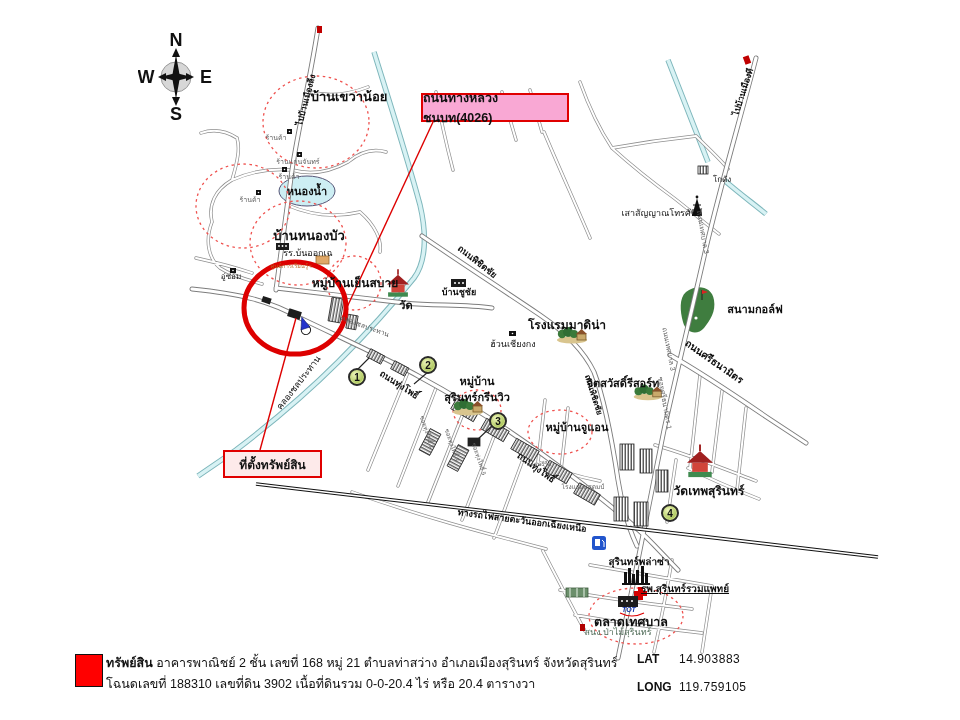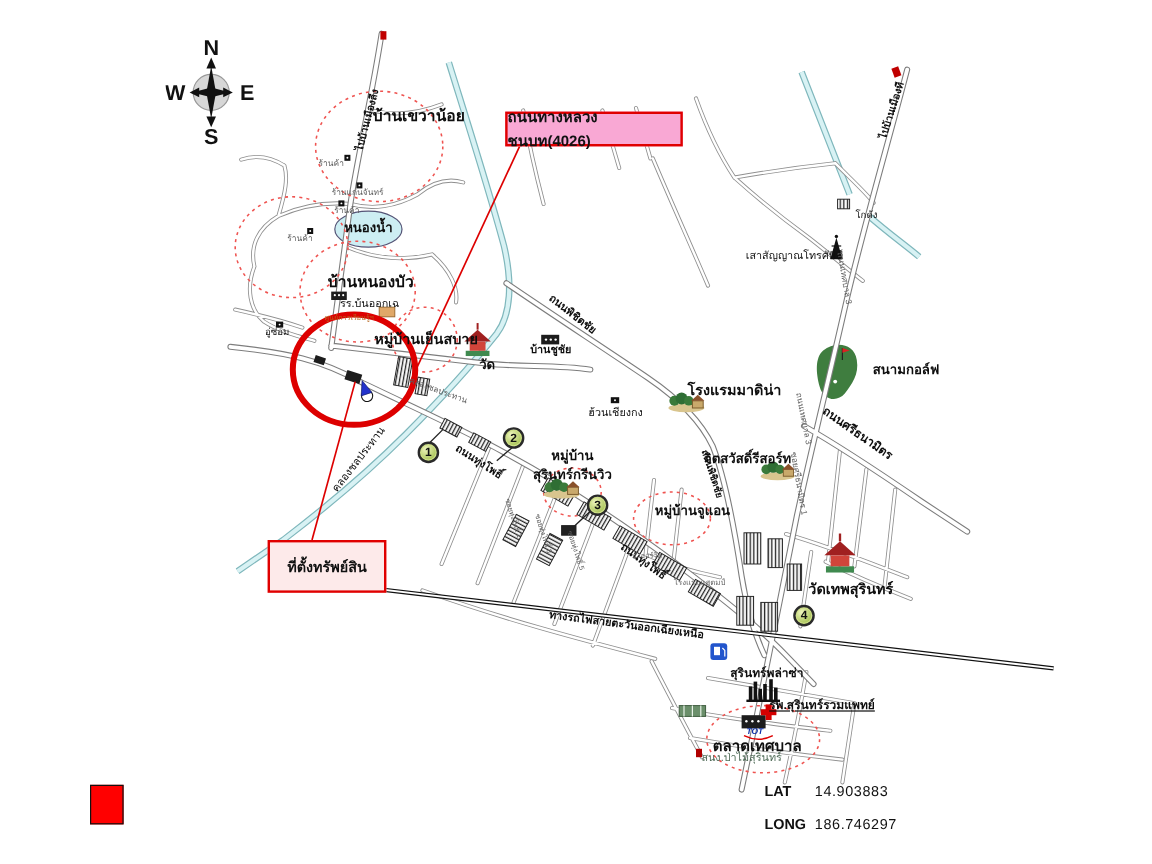--- a/index.html
+++ b/index.html
@@ -274,21 +274,21 @@
       <span class="mlabel b" style="left: 307px; top: 191px; font-size: 11px; transform: translate(-50%, -50%) rotate(0deg);">หนองน้ำ</span>
       <span class="mlabel gray" style="left: 250px; top: 199px; font-size: 7px; transform: translate(-50%, -50%) rotate(0deg);">ร้านค้า</span>
       <span class="mlabel b" style="left: 309px; top: 235px; font-size: 13px; transform: translate(-50%, -50%) rotate(0deg);">บ้านหนองบัว</span>
       <span class="mlabel" style="left: 308px; top: 253px; font-size: 9px; transform: translate(-50%, -50%) rotate(0deg);">รร.บ้นออกเฉ</span>
       <span class="mlabel orange" style="left: 291px; top: 266px; font-size: 6px; transform: translate(-50%, -50%) rotate(0deg);">ศูนย์การเรียนรู้ฯ</span>
       <span class="mlabel" style="left: 231px; top: 277px; font-size: 8px; transform: translate(-50%, -50%) rotate(0deg);">อู่ซ่อม</span>
       <span class="mlabel b" style="left: 355px; top: 283px; font-size: 12px; transform: translate(-50%, -50%) rotate(0deg);">หมู่บ้านเย็นสบาย</span>
       <span class="mlabel b" style="left: 406px; top: 305px; font-size: 11px; transform: translate(-50%, -50%) rotate(0deg); text-align: right;">วัด</span>
       <span class="mlabel b" style="left: 459px; top: 292px; font-size: 9px; transform: translate(-50%, -50%) rotate(0deg);">บ้านชูชัย</span>
       <span class="mlabel b" style="left: 477px; top: 262px; font-size: 9px; transform: translate(-50%, -50%) rotate(38deg);">ถนนพิชิตชัย</span>
-      <span class="mlabel b" style="left: 567px; top: 325px; font-size: 12px; transform: translate(-50%, -50%) rotate(0deg); margin-left: 45px;">โรงแรมมาดิน่า</span>
+      <span class="mlabel b" style="left: 567px; top: 325px; font-size: 12px; transform: translate(-50%, -50%) rotate(0deg);">โรงแรมมาดิน่า</span>
       <span class="mlabel" style="left: 513px; top: 344px; font-size: 9px; transform: translate(-50%, -50%) rotate(0deg);">ฮ้วนเชียงกง</span>
       <span class="mlabel b" style="left: 623px; top: 383px; font-size: 11px; transform: translate(-50%, -50%) rotate(0deg);">จิตสวัสดิ์รีสอร์ท</span>
       <span class="mlabel b" style="left: 593px; top: 395px; font-size: 8px; transform: translate(-50%, -50%) rotate(72deg);">ถนนพิชิตชัย</span>
       <span class="mlabel b" style="left: 477px; top: 381px; font-size: 11px; transform: translate(-50%, -50%) rotate(0deg);">หมู่บ้าน</span>
       <span class="mlabel b" style="left: 477px; top: 397px; font-size: 11px; transform: translate(-50%, -50%) rotate(0deg);">สุรินทร์กรีนวิว</span>
       <span class="mlabel b" style="left: 577px; top: 427px; font-size: 11px; transform: translate(-50%, -50%) rotate(0deg);">หมู่บ้านจูแอน</span>
       <span class="mlabel b" style="left: 399px; top: 385px; font-size: 9px; transform: translate(-50%, -50%) rotate(33deg);">ถนนทุ่งโพธิ์</span>
       <span class="mlabel b" style="left: 536px; top: 468px; font-size: 9px; transform: translate(-50%, -50%) rotate(36deg);">ถนนทุ่งโพธิ์</span>
       <span class="mlabel" style="left: 299px; top: 383px; font-size: 9px; transform: translate(-50%, -50%) rotate(-52deg);">คลองชลประทาน</span>
       <span class="mlabel gray" style="left: 365px; top: 326px; font-size: 7px; transform: translate(-50%, -50%) rotate(20deg);">คลองชลประทาน</span>
@@ -315,29 +315,33 @@
   <div id="markers-layer">
       <div class="marker" style="left: 357px; top: 377px;">1</div>
       <div class="marker" style="left: 428px; top: 365px;">2</div>
       <div class="marker" style="left: 498px; top: 421px;">3</div>
       <div class="marker" style="left: 670px; top: 513px;">4</div>
     </div>
 
   <div class="callout" style="left:421px;top:93px;width:148px;height:29px;font-size:12.5px;">
     <span>ถนนทางหลวงชนบท(4026)</span>
   </div>
-  <div class="callout site" style="left:223px;top:450px;width:99px;height:44px;font-size:12px;">
+  <div class="callout site" style="left:223px;top:450px;width:99px;height:28px;font-size:12px;">
     <span>ที่ตั้งทรัพย์สิน</span>
   </div>
 
   <div class="legend-swatch"></div>
+  <div class="legend-text">
+    <div><span class="bold">ทรัพย์สิน</span><span> อาคารพาณิชย์ 2 ชั้น เลขที่ 168 หมู่ 21  ตำบลท่าสว่าง  อำเภอเมืองสุรินทร์  จังหวัดสุรินทร์</span></div>
+    <div>โฉนดเลขที่ 188310 เลขที่ดิน 3902 เนื้อที่ดินรวม 0-0-20.4 ไร่ หรือ 20.4  ตารางวา</div>
+  </div>
   <div class="latlong">
     <div class="row">
         <span class="lab">LAT</span>
         <span class="val">14.903883</span>
       </div>
     <div class="row">
         <span class="lab">LONG</span>
-        <span class="val">186.746297</span>
+        <span class="val">119.759105</span>
       </div>
   </div>
 
 </div>
 
 </body></html>

